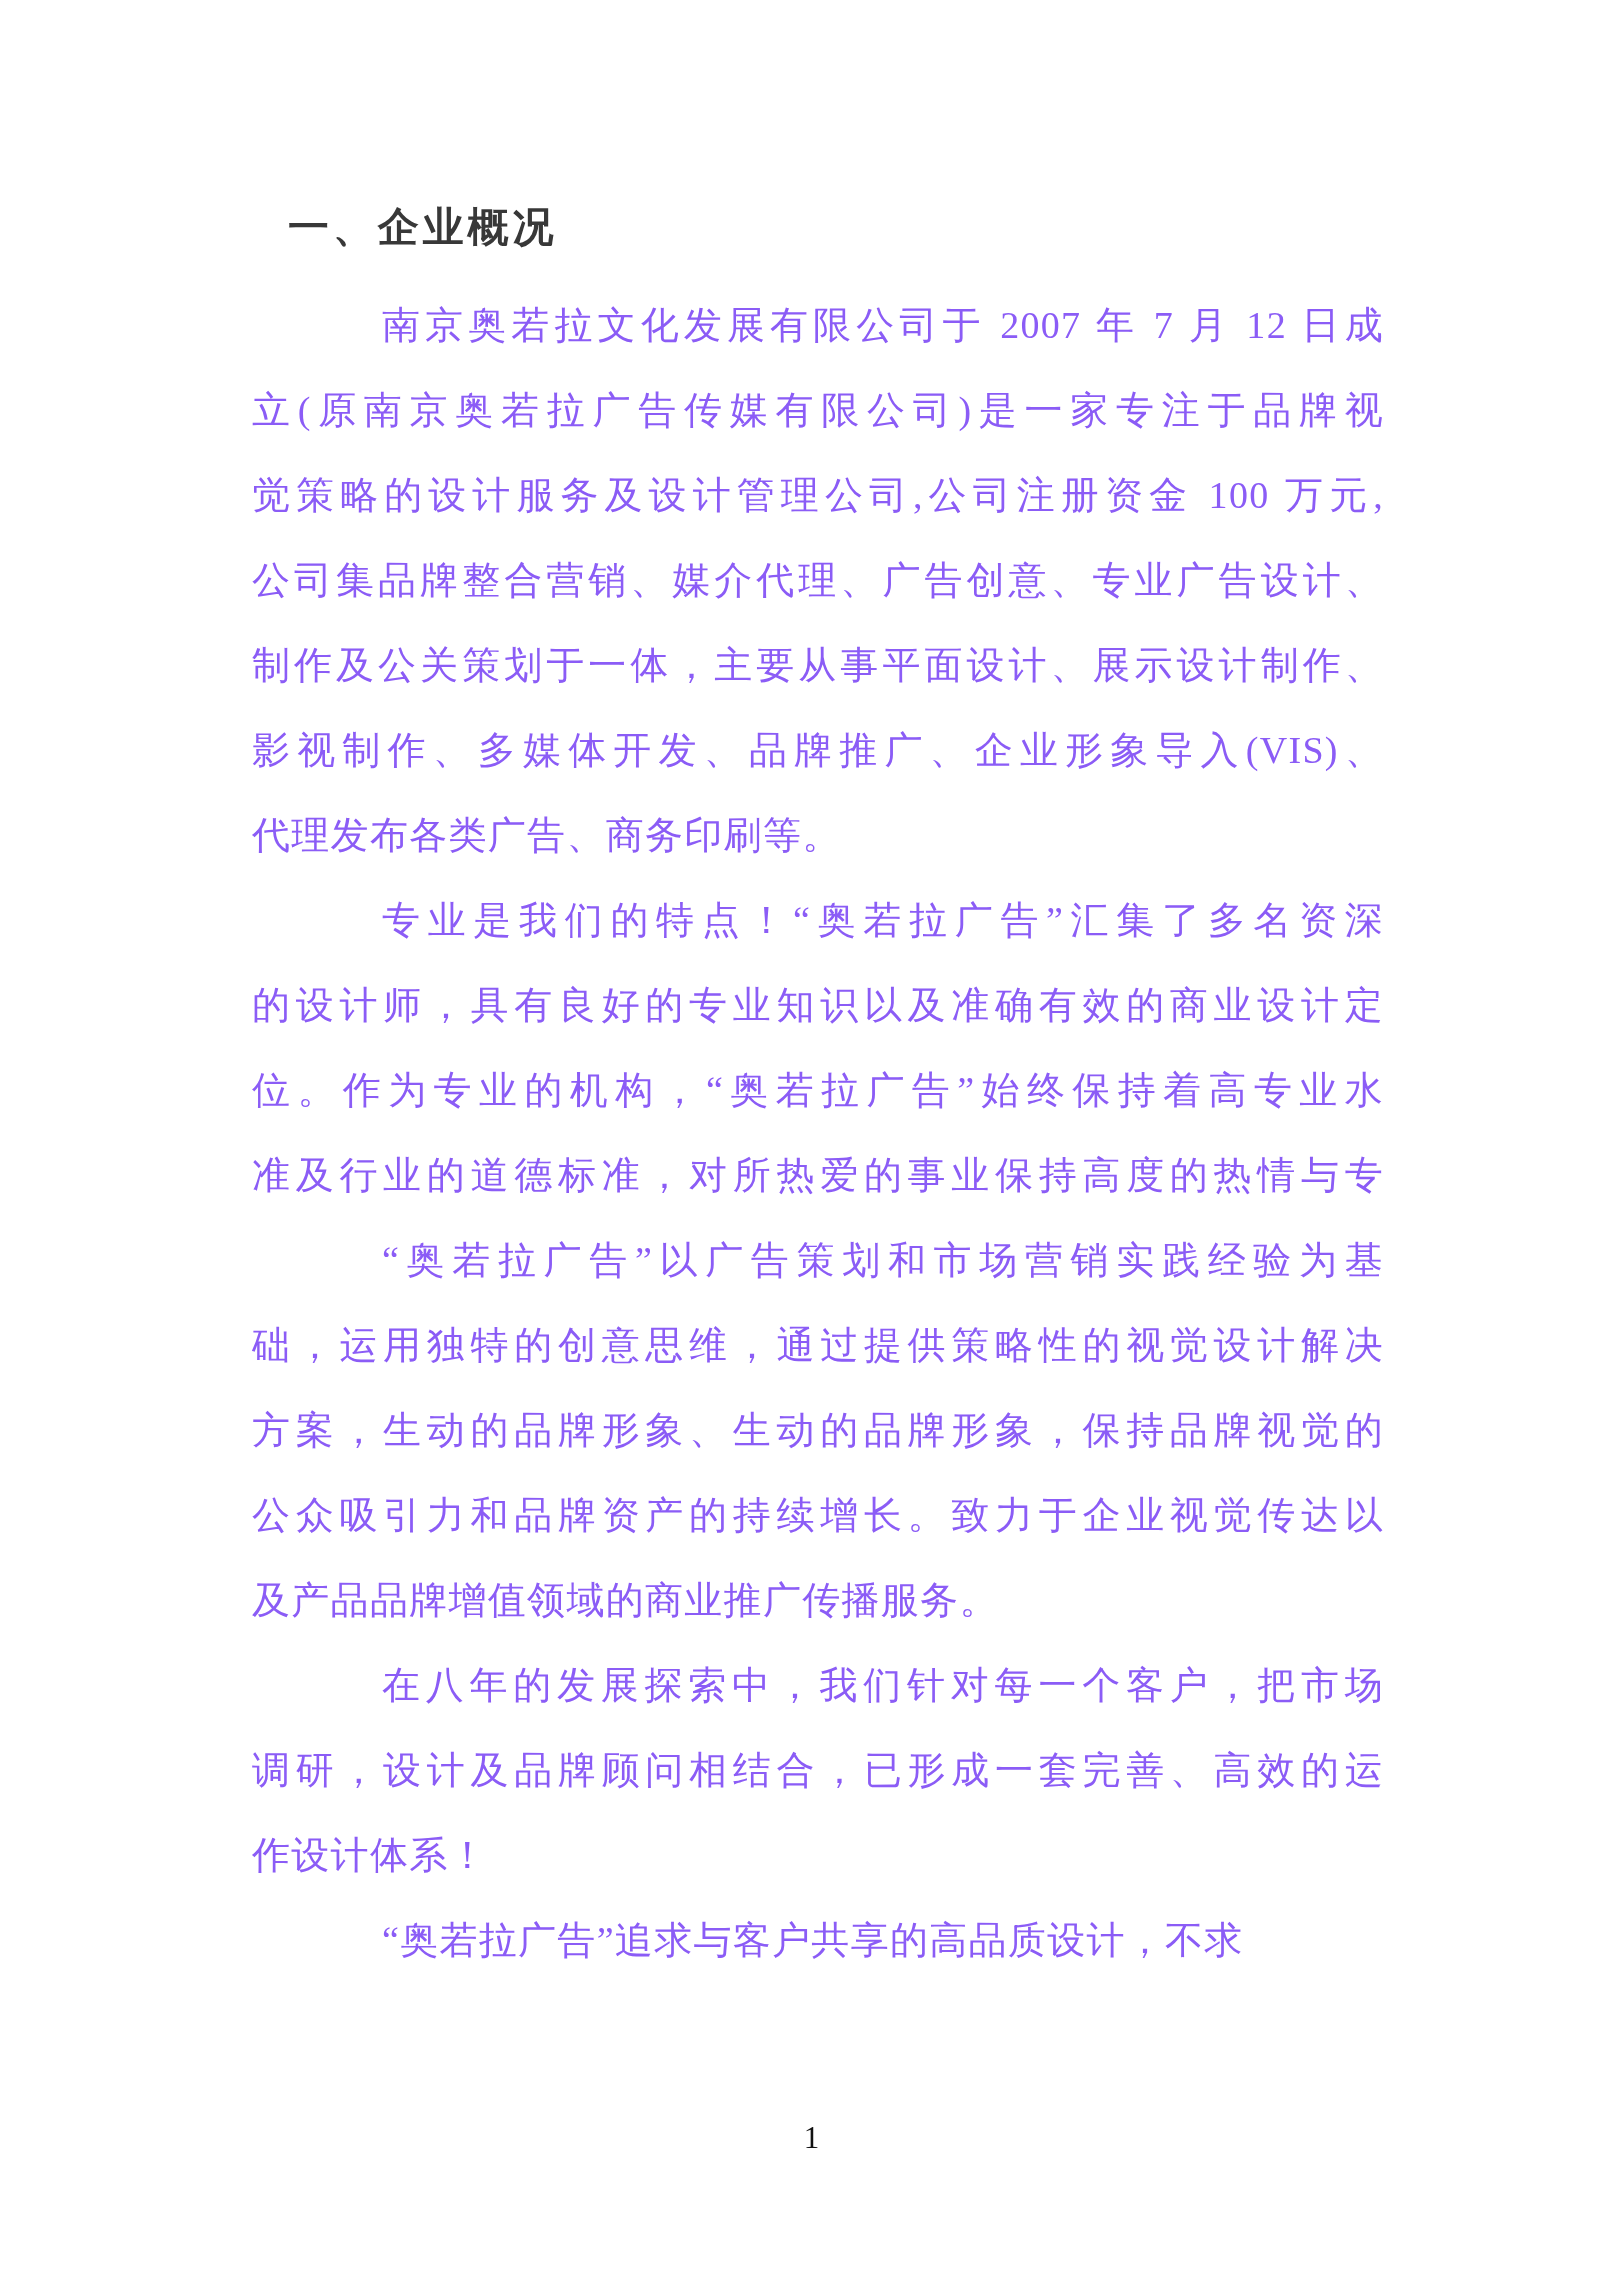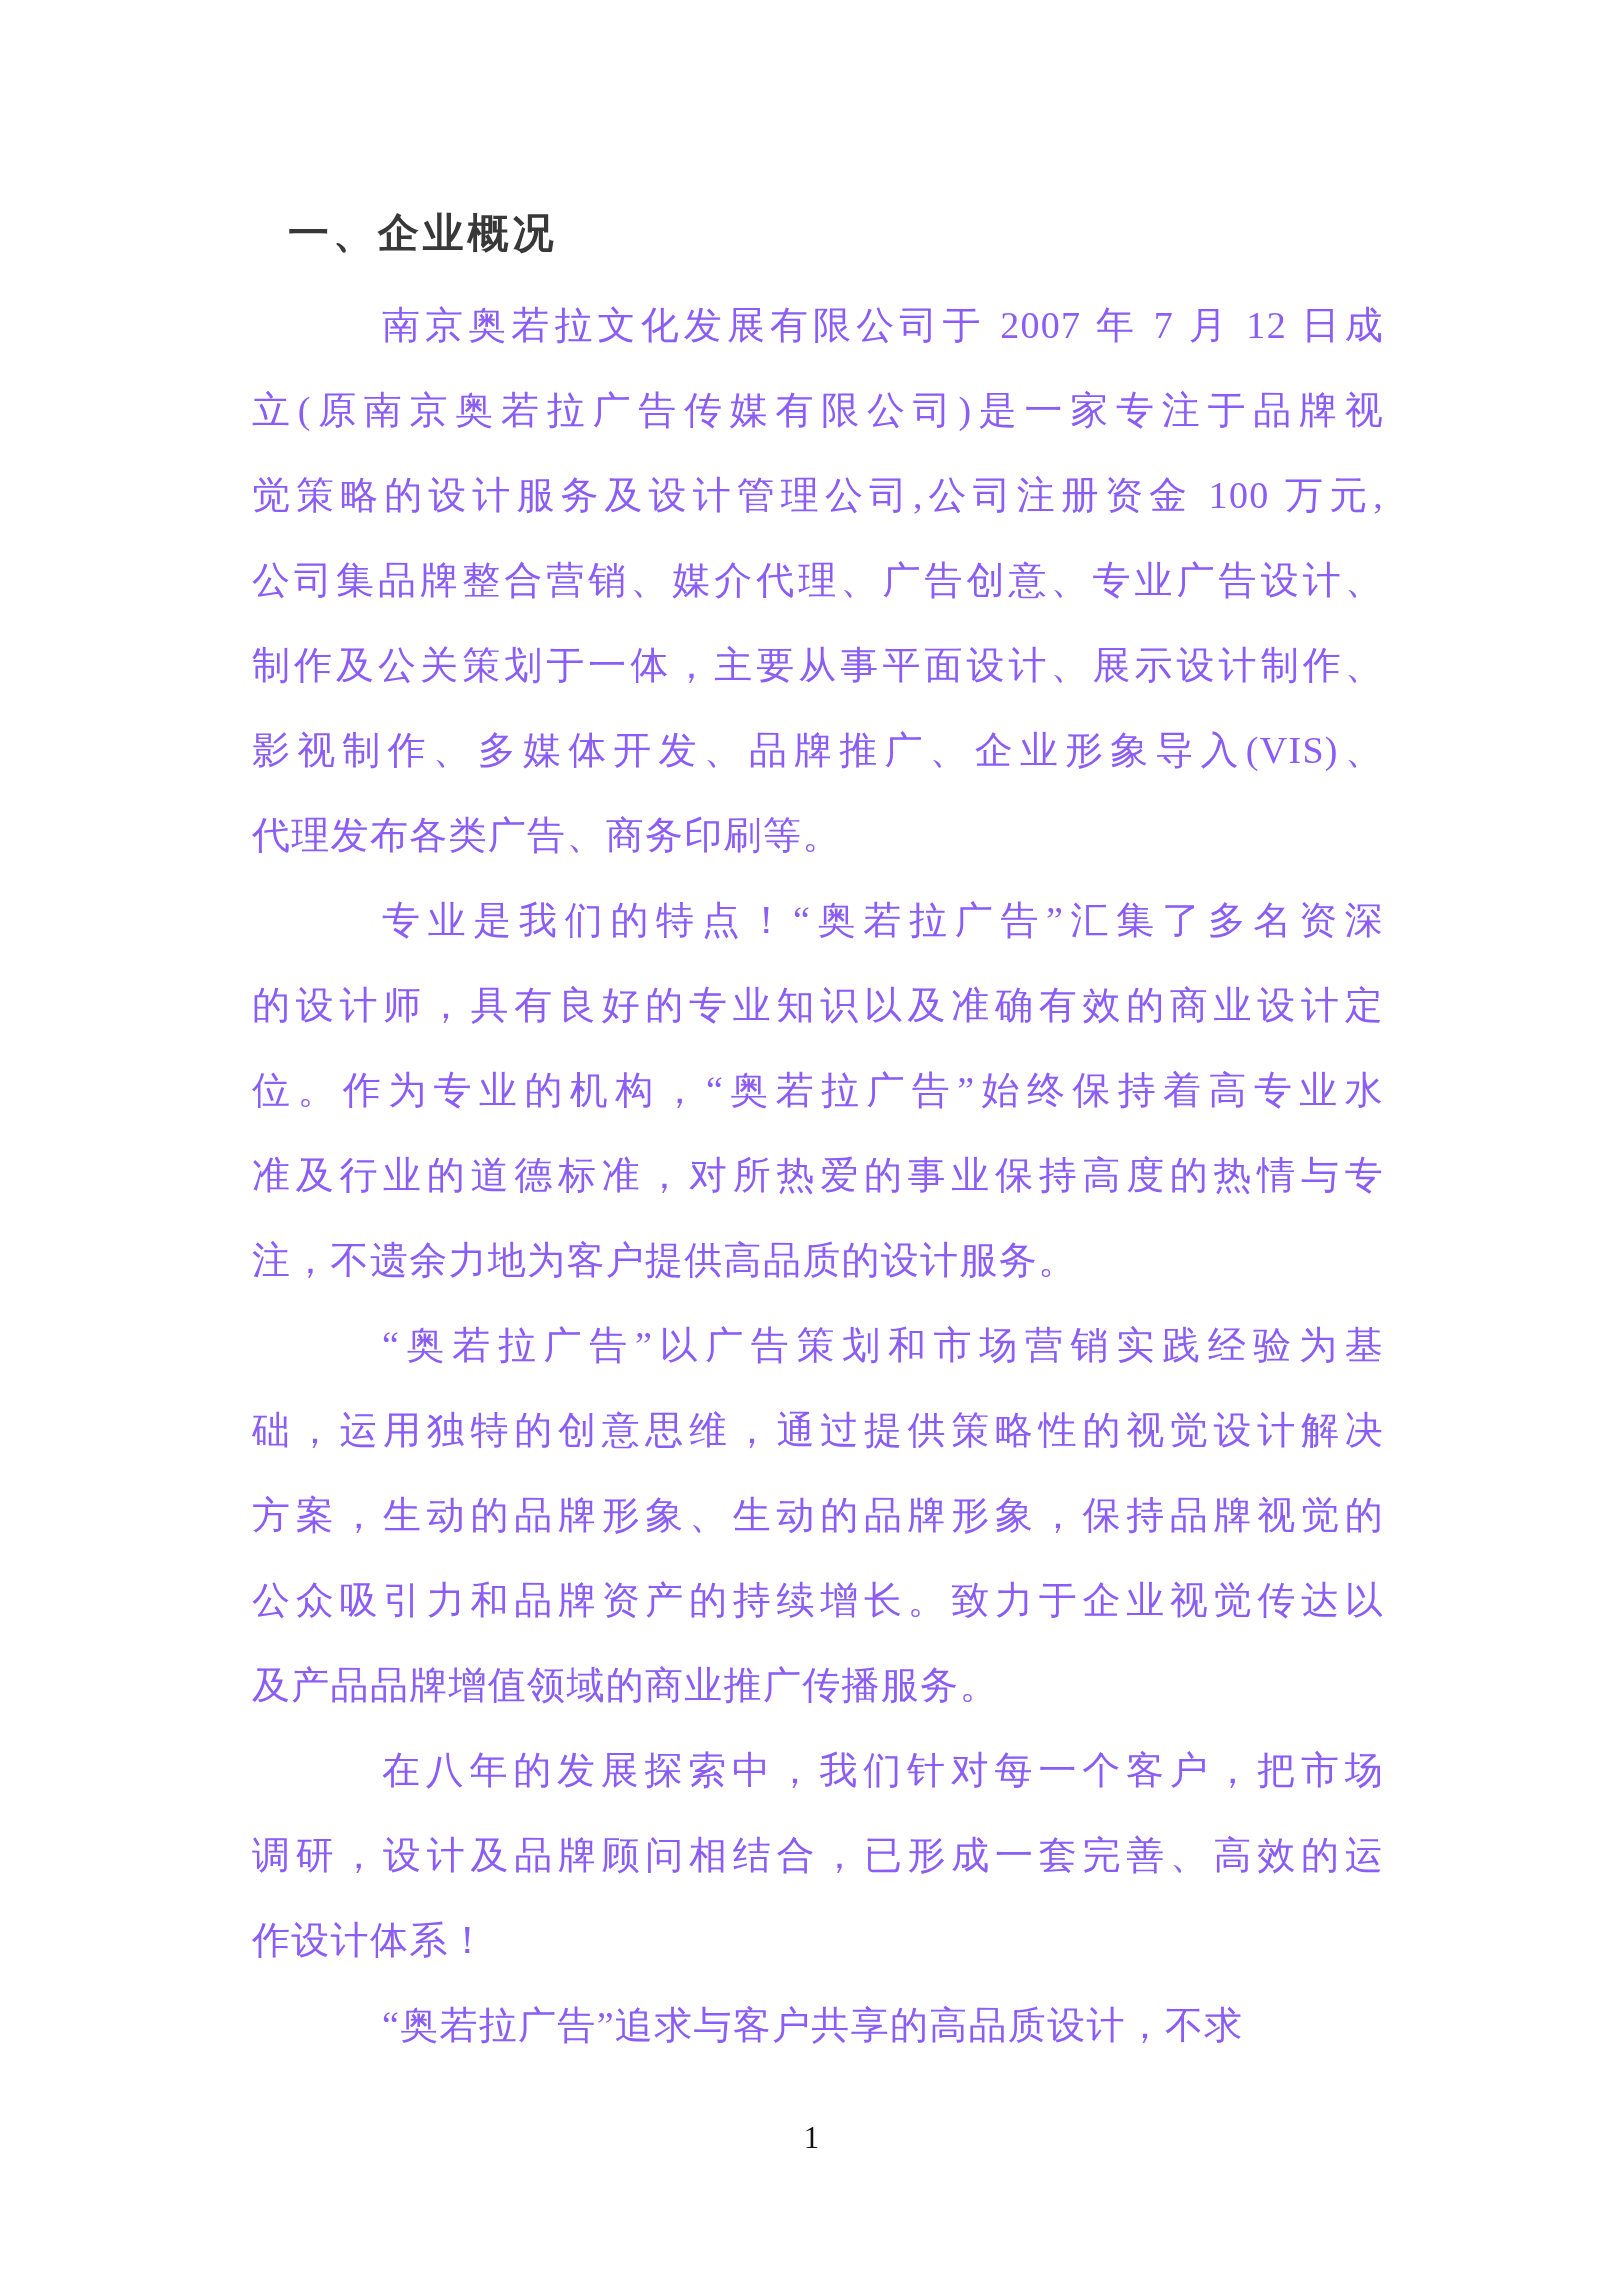--- a/index.html
+++ b/index.html
@@ -10,21 +10,21 @@
   .page {
     position: relative;
     width: 1623px;
     height: 2295px;
     background: #ffffff;
     overflow: hidden;
     font-family: "Liberation Serif", "DejaVu Serif", serif;
   }
   .heading {
     position: absolute;
-    top: 212px;
+    top: 206px;
     left: 288px;
     margin: 0;
     font-family: "Liberation Sans", "DejaVu Sans", sans-serif;
     font-size: 41px;
     line-height: 42px;
     font-weight: bold;
     color: #383838;
     letter-spacing: 3.9px;
     white-space: nowrap;
   }
@@ -73,21 +73,20 @@
       <div class="line">立(原南京奥若拉广告传媒有限公司)是一家专注于品牌视</div>
       <div class="line">觉策略的设计服务及设计管理公司,公司注册资金 100 万元,</div>
       <div class="line">公司集品牌整合营销、媒介代理、广告创意、专业广告设计、</div>
       <div class="line">制作及公关策划于一体，主要从事平面设计、展示设计制作、</div>
       <div class="line">影视制作、多媒体开发、品牌推广、企业形象导入(VIS)、</div>
       <div class="line last">代理发布各类广告、商务印刷等。</div>
       <div class="line first">专业是我们的特点！“奥若拉广告”汇集了多名资深</div>
       <div class="line">的设计师，具有良好的专业知识以及准确有效的商业设计定</div>
       <div class="line">位。作为专业的机构，“奥若拉广告”始终保持着高专业水</div>
       <div class="line">准及行业的道德标准，对所热爱的事业保持高度的热情与专</div>
-      <div class="line last">注，不遗余力地为客户提供高品质的设计服务。</div>
       <div class="line first">“奥若拉广告”以广告策划和市场营销实践经验为基</div>
       <div class="line">础，运用独特的创意思维，通过提供策略性的视觉设计解决</div>
       <div class="line">方案，生动的品牌形象、生动的品牌形象，保持品牌视觉的</div>
       <div class="line">公众吸引力和品牌资产的持续增长。致力于企业视觉传达以</div>
       <div class="line last">及产品品牌增值领域的商业推广传播服务。</div>
       <div class="line first">在八年的发展探索中，我们针对每一个客户，把市场</div>
       <div class="line">调研，设计及品牌顾问相结合，已形成一套完善、高效的运</div>
       <div class="line last">作设计体系！</div>
       <div class="line first last">“奥若拉广告”追求与客户共享的高品质设计，不求</div>
     </div>

